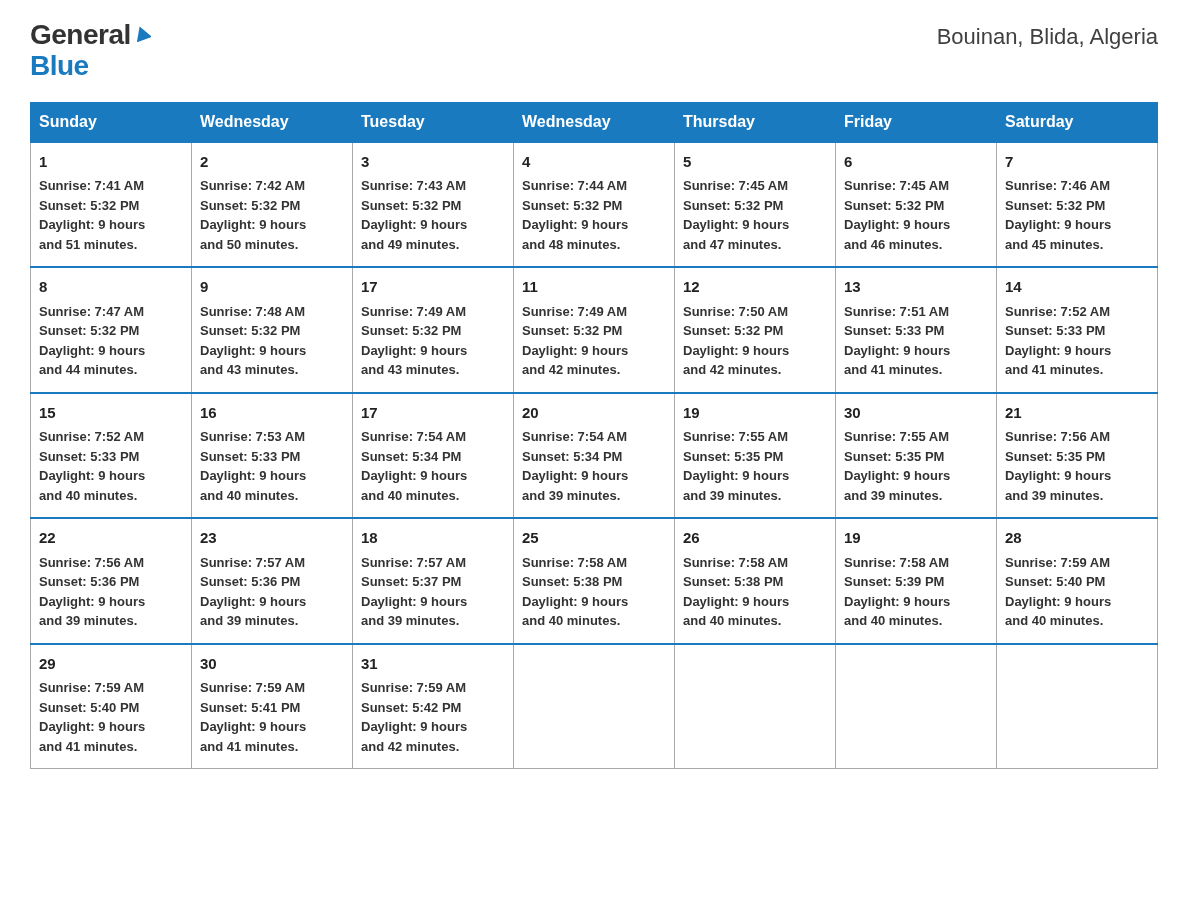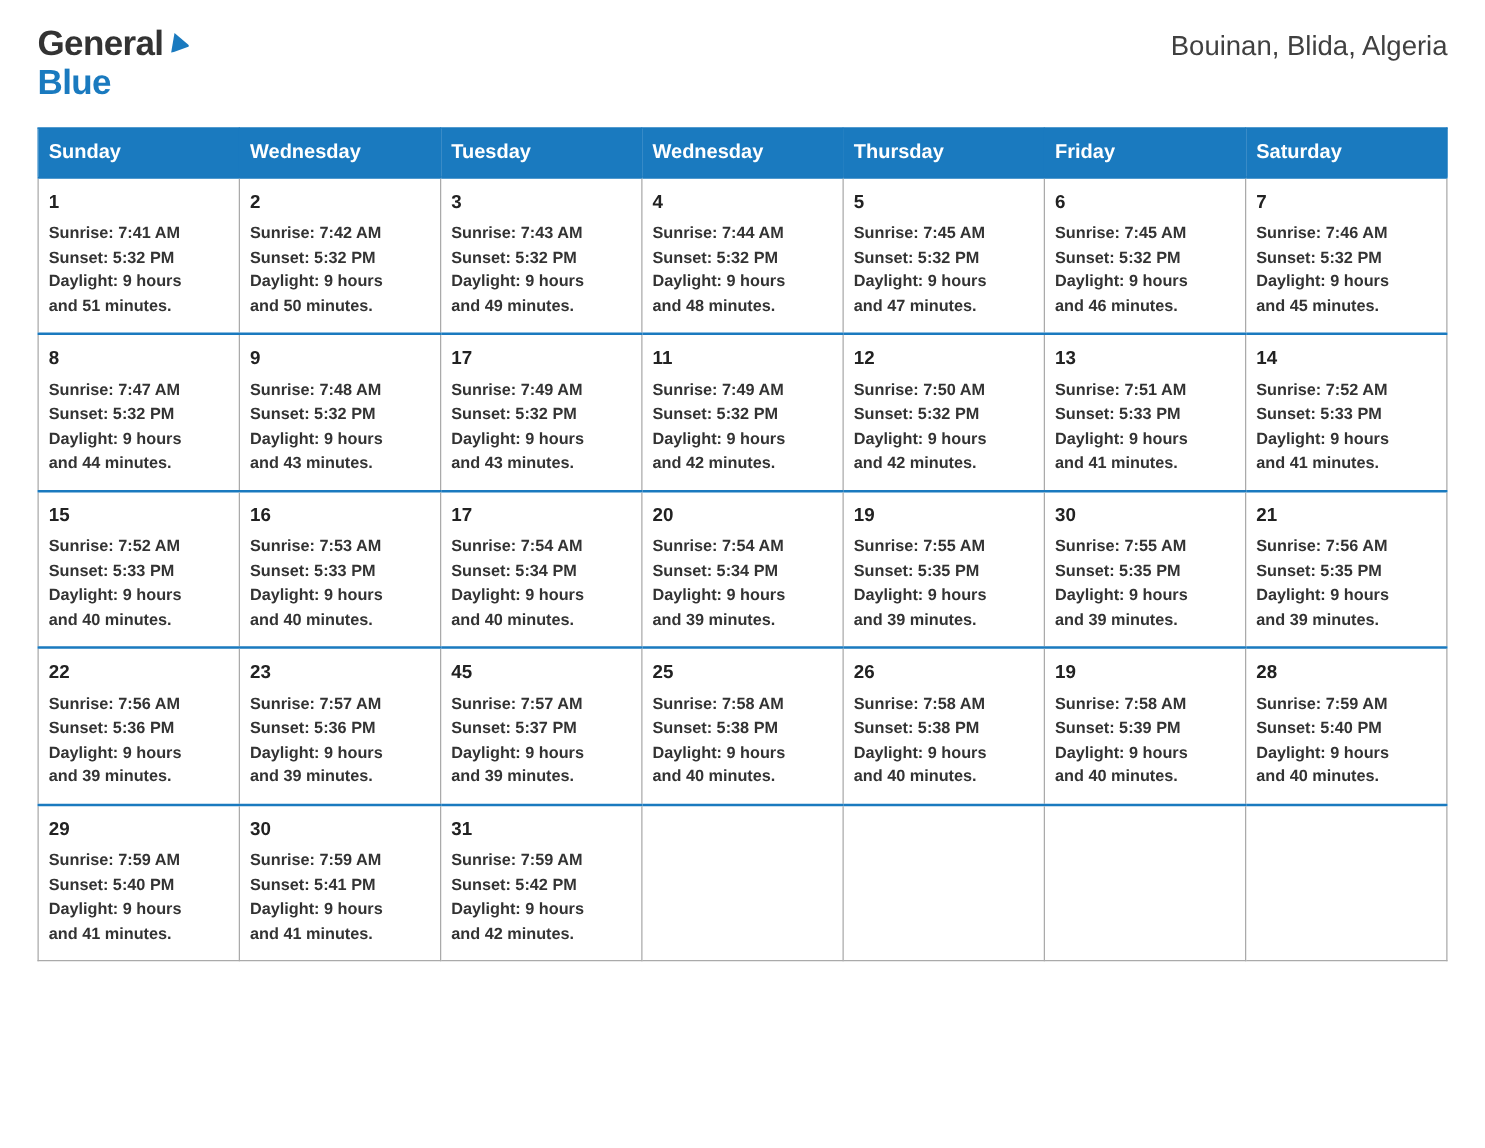--- a/index.html
+++ b/index.html
@@ -341,21 +341,21 @@
         <td>
         <div class="day-number">23</div>
         <div class="day-info">
           Sunrise: 7:57 AM<br>
           Sunset: 5:36 PM<br>
           Daylight: 9 hours<br>
           and 39 minutes.
         </div>
       </td>
         <td>
-        <div class="day-number">45</div>
+        <div class="day-number">18</div>
         <div class="day-info">
           Sunrise: 7:57 AM<br>
           Sunset: 5:37 PM<br>
           Daylight: 9 hours<br>
           and 39 minutes.
         </div>
       </td>
         <td>
         <div class="day-number">25</div>
         <div class="day-info">

